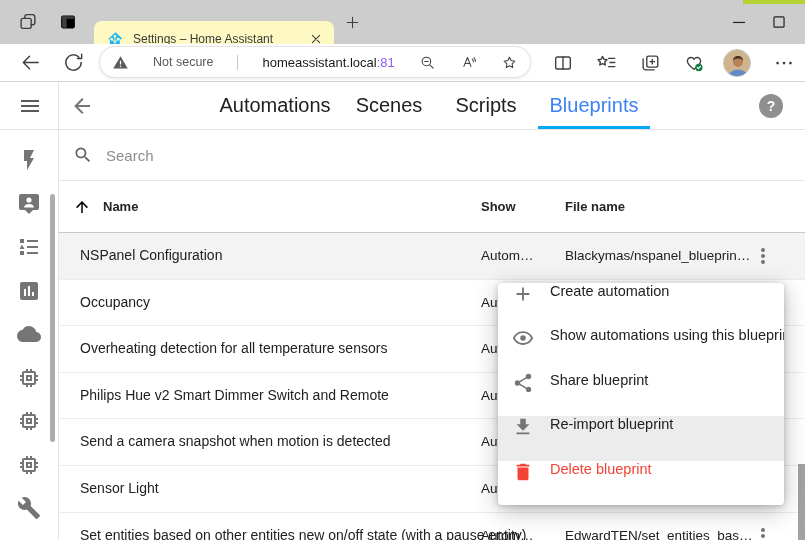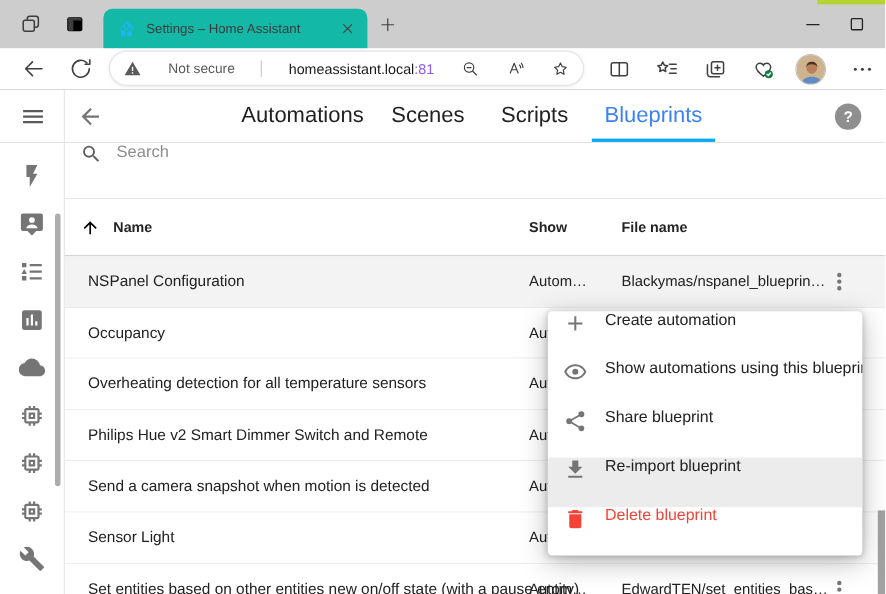--- a/index.html
+++ b/index.html
@@ -8,21 +8,21 @@
   svg.ic{display:block;width:24px;height:24px;fill:currentColor}
   svg.sic{display:block;fill:none;stroke:#3f3f3f;stroke-width:1.5;stroke-linecap:round;stroke-linejoin:round}
 
   
   .titlebar{position:absolute;left:0;top:0;right:0;height:44px;background:#cdcdcd}
   .accent-strip{position:absolute;left:743px;top:0;width:62px;height:4px}
   .tb-btn{position:absolute;top:11px;width:22px;height:22px}
   .tb-btn svg{width:22px;height:22px}
   .ws-btn{left:17px}
   .ta-btn{left:57px}
-  .btab{position:absolute;left:94px;top:8px;width:240px;height:36px;background:#14b8a6;border-radius:8px 8px 0 0;display:flex;align-items:center;gap:9px;padding:0 10px 0 13px}
+  .btab{position:absolute;left:94px;top:21px;width:240px;height:36px;background:#fef9c3;border-radius:8px 8px 0 0;display:flex;align-items:center;gap:9px;padding:0 10px 0 13px}
   .btab .favicon{width:17px;height:17px;flex:0 0 auto}
   .btab .title{flex:1;font-size:12px;color:#3a3a3a;white-space:nowrap;overflow:hidden}
   .btab .close{width:16px;height:16px;flex:0 0 auto}
   .btab .close svg{width:16px;height:16px;stroke-width:1.6}
   .newtab{position:absolute;left:344px;top:14px;width:17px;height:17px}
   .newtab svg{width:17px;height:17px}
   .win-btn{position:absolute;top:11px;width:22px;height:22px}
   .win-min{left:728px}.win-max{left:768px}
   .win-btn svg{width:22px;height:22px;stroke:#222;stroke-width:1.3}
 
@@ -59,21 +59,21 @@
     font-size:14px;font-weight:bold;display:flex;align-items:center;justify-content:center}
 
   
   .sidebar{position:absolute;left:0;top:130px;width:58px;bottom:0;background:#fff;display:flex;flex-direction:column;align-items:center;padding-top:18px;gap:19.5px}
   .side-btn{width:24px;height:24px;color:#757575}
   .vdivider{position:absolute;left:58px;top:82px;width:1px;bottom:0;background:#e4e4e4}
   .side-scrollbar{position:absolute;left:50px;top:194px;width:5px;height:248px;background:#adadad;border-radius:3px;z-index:4}
 
   
   .content{position:absolute;left:59px;top:130px;right:0;bottom:0;background:#fff}
-  .search-row{height:51px;border-bottom:1px solid #e6e6e6;display:flex;align-items:flex-start;gap:13px;padding-left:14px}
+  .search-row{height:51px;border-bottom:1px solid #e6e6e6;display:flex;align-items:center;gap:13px;padding-left:14px}
   .search-row .ic{width:20px;height:20px;color:#5f5f5f}
   .search-input{border:none;outline:none;font-size:15px;color:#212121;width:400px;font-family:"Liberation Sans",sans-serif}
   .search-input::placeholder{color:#8d8d8d;opacity:1}
   .thead{position:relative;height:52px;border-bottom:1px solid #c9c9c9}
   .sort-ic{position:absolute;left:14px;top:17px;width:18px;height:18px;color:#212121}
   .th{position:absolute;top:0;line-height:51px;font-size:13px;font-weight:700;color:#242424;white-space:nowrap}
   .th-name{left:44px}.th-type{left:422px}.th-file{left:506px}
   .row{position:relative;height:46.6px;border-bottom:1px solid #ececec;background:#fff}
   .row.selected{background:#f3f3f3}
   .cell{position:absolute;top:0;line-height:45.6px;font-size:13.5px;color:#212121;white-space:nowrap}

